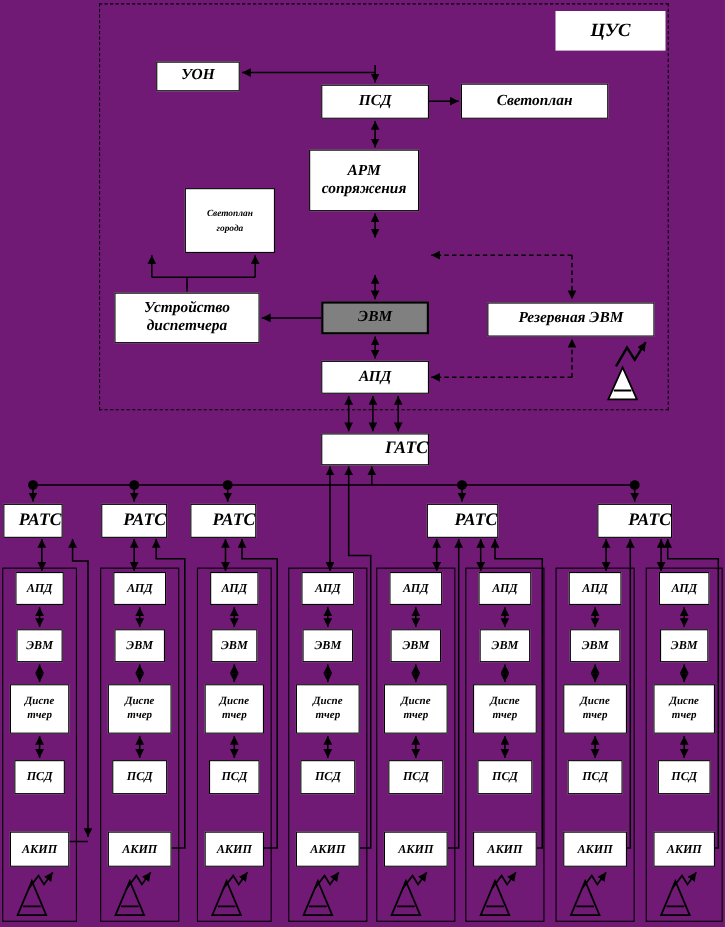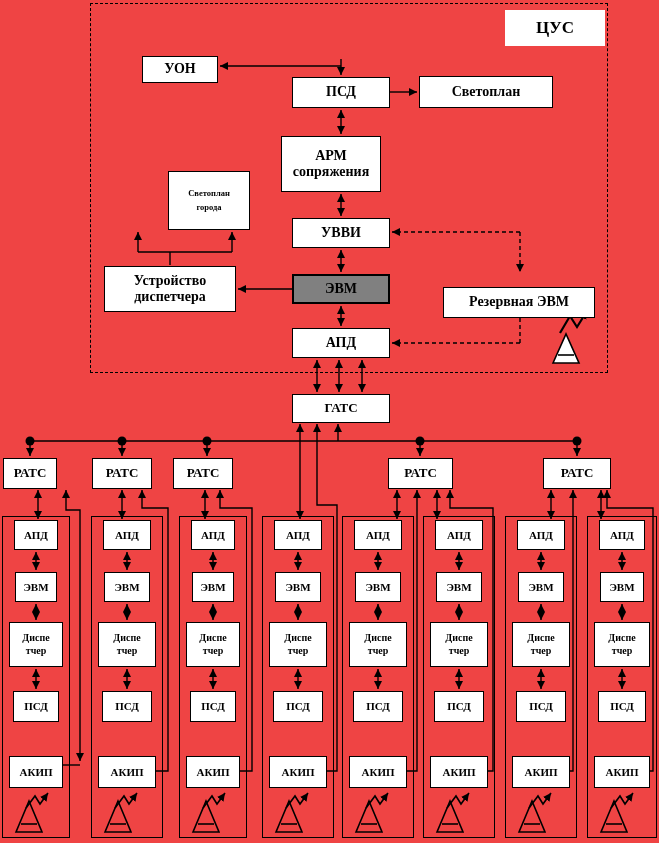--- a/index.html
+++ b/index.html
@@ -1,23 +1,23 @@
 <!DOCTYPE html>
 <html><head>
 <meta charset="utf-8">
 <style>
   html,body{margin:0;padding:0;}
   body{background:#808080;}
-  .stage{position:relative;width:659px;height:843px;background:#ef4444;overflow:hidden;
-         font-family:"Liberation Serif",serif;}
+  .stage{position:relative;width:659px;height:843px;background:#701a75;overflow:hidden;
+         font-family:"Liberation Serif",serif;font-style:italic;}
   .box{position:absolute;background:#fff;border:1.5px solid #000;box-sizing:border-box;
        display:flex;flex-direction:column;align-items:center;justify-content:center;
        text-align:center;font-weight:bold;color:#000;line-height:1.15;}
   .f14{font-size:14px;}
-  .f13{font-size:13px;}
+  .f13{font-size:16px;align-items:flex-end;}
   .f11{font-size:11px;}
   .f10{font-size:10px;line-height:1.25;}
   .f8{font-size:8.5px;line-height:1.6;}
   .f17{font-size:17px;}
   .noborder{border:none;}
   .grayfill{background:#808080;border-width:2px;}
   .frame{position:absolute;border:1px dashed #000;background:transparent;}
   .colrect{position:absolute;border:1.5px solid #000;background:transparent;box-sizing:border-box;}
   #wires{position:absolute;left:0;top:0;z-index:1;}
   .box,.colrect{z-index:2;}
@@ -181,31 +181,28 @@
     <span>Светоплан</span>
   </div>
   <div class="box f14" style="left:281px;top:136px;width:100px;height:56px;">
     <span>АРМ</span>
     <span>сопряжения</span>
   </div>
   <div class="box f8" style="left:168px;top:171px;width:82px;height:59px;">
     <span>Светоплан</span>
     <span>города</span>
   </div>
-  <div class="box f14" style="left:292px;top:218px;width:98px;height:30px;">
-    <span>УВВИ</span>
-  </div>
   <div class="box f14" style="left:104px;top:266px;width:132px;height:46px;">
     <span>Устройство</span>
     <span>диспетчера</span>
   </div>
   <div class="box f14 grayfill" style="left:292px;top:274px;width:98px;height:30px;">
     <span>ЭВМ</span>
   </div>
-  <div class="box f14" style="left:443px;top:275px;width:152px;height:31px;margin-top:12px;">
+  <div class="box f14" style="left:443px;top:275px;width:152px;height:31px;">
     <span>Резервная ЭВМ</span>
   </div>
   <div class="box f14" style="left:292px;top:328px;width:98px;height:30px;">
     <span>АПД</span>
   </div>
   <div class="box f13" style="left:292px;top:394px;width:98px;height:29px;">
     <span>ГАТС</span>
   </div>
 
   <div id="gen-boxes">

